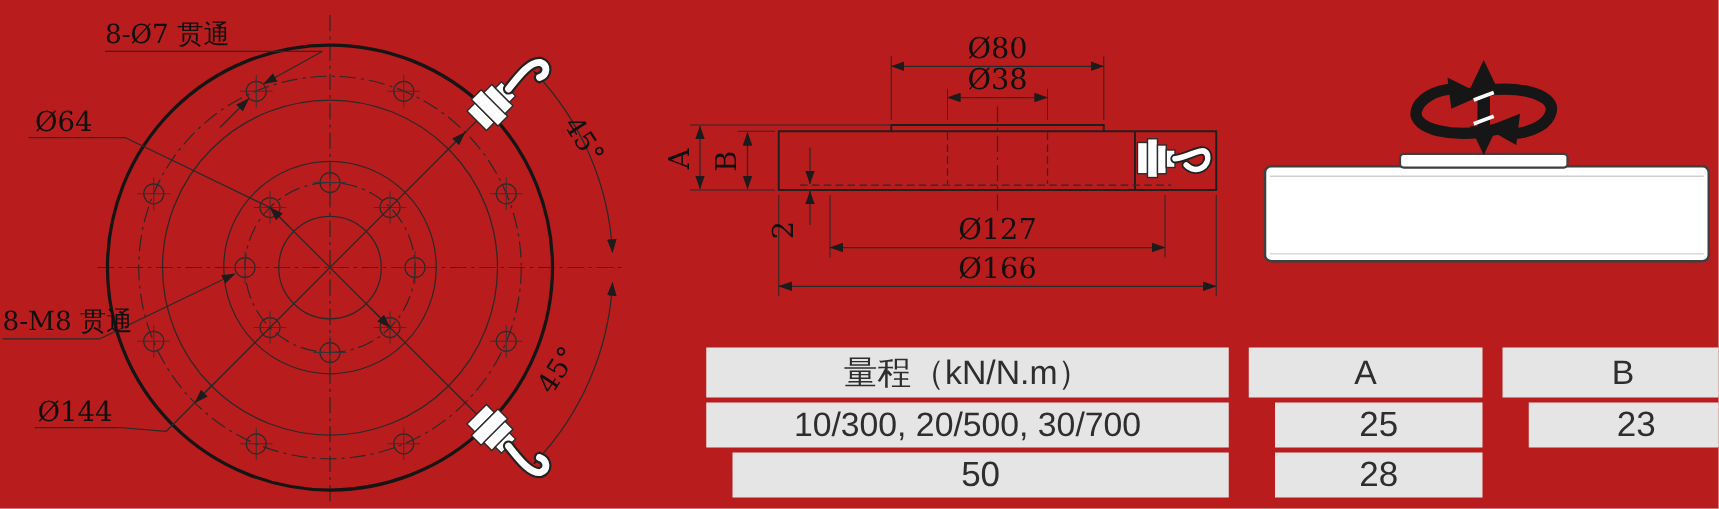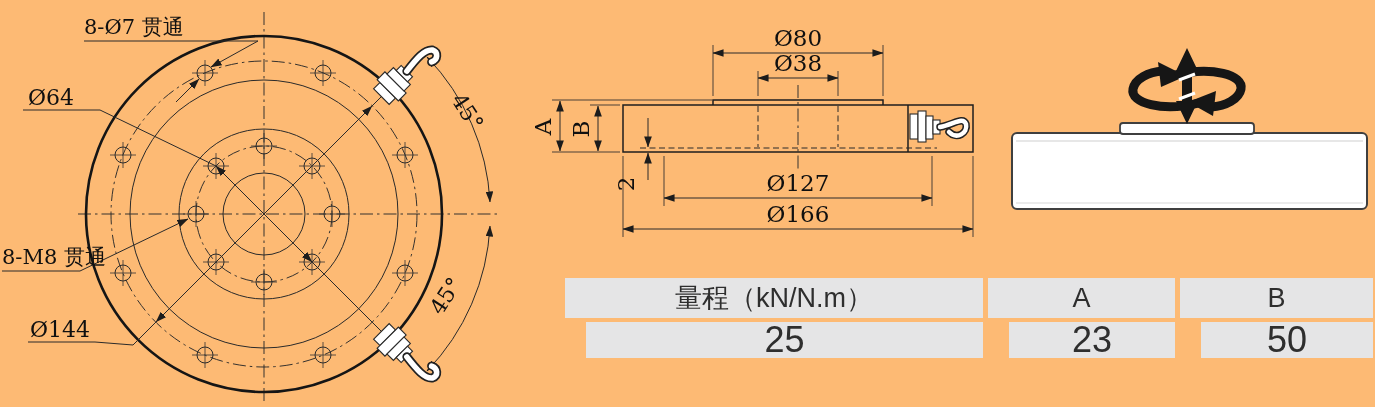--- a/index.html
+++ b/index.html
@@ -1,38 +1,38 @@
 <!DOCTYPE html>
 <html><head>
 <meta charset="utf-8">
 <style>
   html,body{margin:0;padding:0;background:#ffffff;}
-  .canvas{position:relative;width:1375px;height:407px;background:#fdba74;overflow:hidden;
+  .canvas{position:relative;width:1375px;height:407px;background:#b91c1c;overflow:hidden;
           font-family:"Liberation Sans","DejaVu Sans",sans-serif;}
   svg{position:absolute;left:0;top:0;}
   
   .o{stroke:#1e1e1e;fill:none;stroke-width:1.5;}           
   .O{stroke:#151515;fill:none;stroke-width:2.6;}           
   .t{stroke:#2a2a2a;fill:none;stroke-width:1;}             
   .e{stroke:#2a2a2a;fill:none;stroke-width:.85;}           
   .k{stroke:#333;fill:none;stroke-width:.8;}               
   .c{stroke:#2a2a2a;fill:none;stroke-width:.95;stroke-dasharray:13 4 2.5 4;} 
   .h{stroke:#2a2a2a;fill:none;stroke-width:1;stroke-dasharray:6 3.5;}        
   .wfill{fill:#fff;stroke:#2a2a2a;stroke-width:1.1;}
   .blk{fill:#161616;stroke:none;}
   text.d{font-family:"DejaVu Serif","Liberation Serif",serif;font-size:22px;fill:#101010;}
   text.dc{font-family:"DejaVu Serif","Liberation Serif",serif;font-size:21px;fill:#101010;}
   text.ds{font-family:"DejaVu Serif","Liberation Serif",serif;font-size:23px;fill:#101010;}
   
   .spec-table{position:absolute;left:565px;top:278px;width:808px;height:120px;
      display:grid;grid-template-columns:418px 187px 193px;grid-template-rows:40px 36px 36px;
-     gap:4px 5px;color:#2e2e2e;}
+     gap:4px 16px;color:#2e2e2e;}
   .cell{background:#e5e5e6;display:flex;align-items:center;justify-content:center;
         font-size:27px;white-space:nowrap;}
-  .cell.num{font-size:36px;margin-left:21px;}
+  .cell.num{font-size:28px;margin-left:21px;}
 </style>
 </head>
 <body>
 
 <div class="canvas">
 
 <svg width="1375" height="407" viewBox="0 0 1375 407">
   <defs>
     <marker id="ah" viewBox="0 0 10 7" refX="9.6" refY="3.5" markerWidth="11" markerHeight="7.7" orient="auto-start-reverse">
           <path d="M0,0 L10,3.5 L0,7 Z" fill="#1c1c1c"></path>
@@ -197,19 +197,21 @@
       <line x1="1179" y1="99" x2="1195" y2="93" stroke="#fff" stroke-width="3"></line>
     </g>
   </g>
 </svg>
 
 <div class="spec-table">
   <div class="cell">量程（kN/N.m）</div>
   <div class="cell">A</div>
   <div class="cell">B</div>
 
+  <div class="cell">10/300, 20/500, 30/700</div>
   <div class="cell num">25</div>
   <div class="cell num">23</div>
 
   <div class="cell num">50</div>
+  <div class="cell num">28</div>
 </div>
 
 </div>
 
 </body></html>

